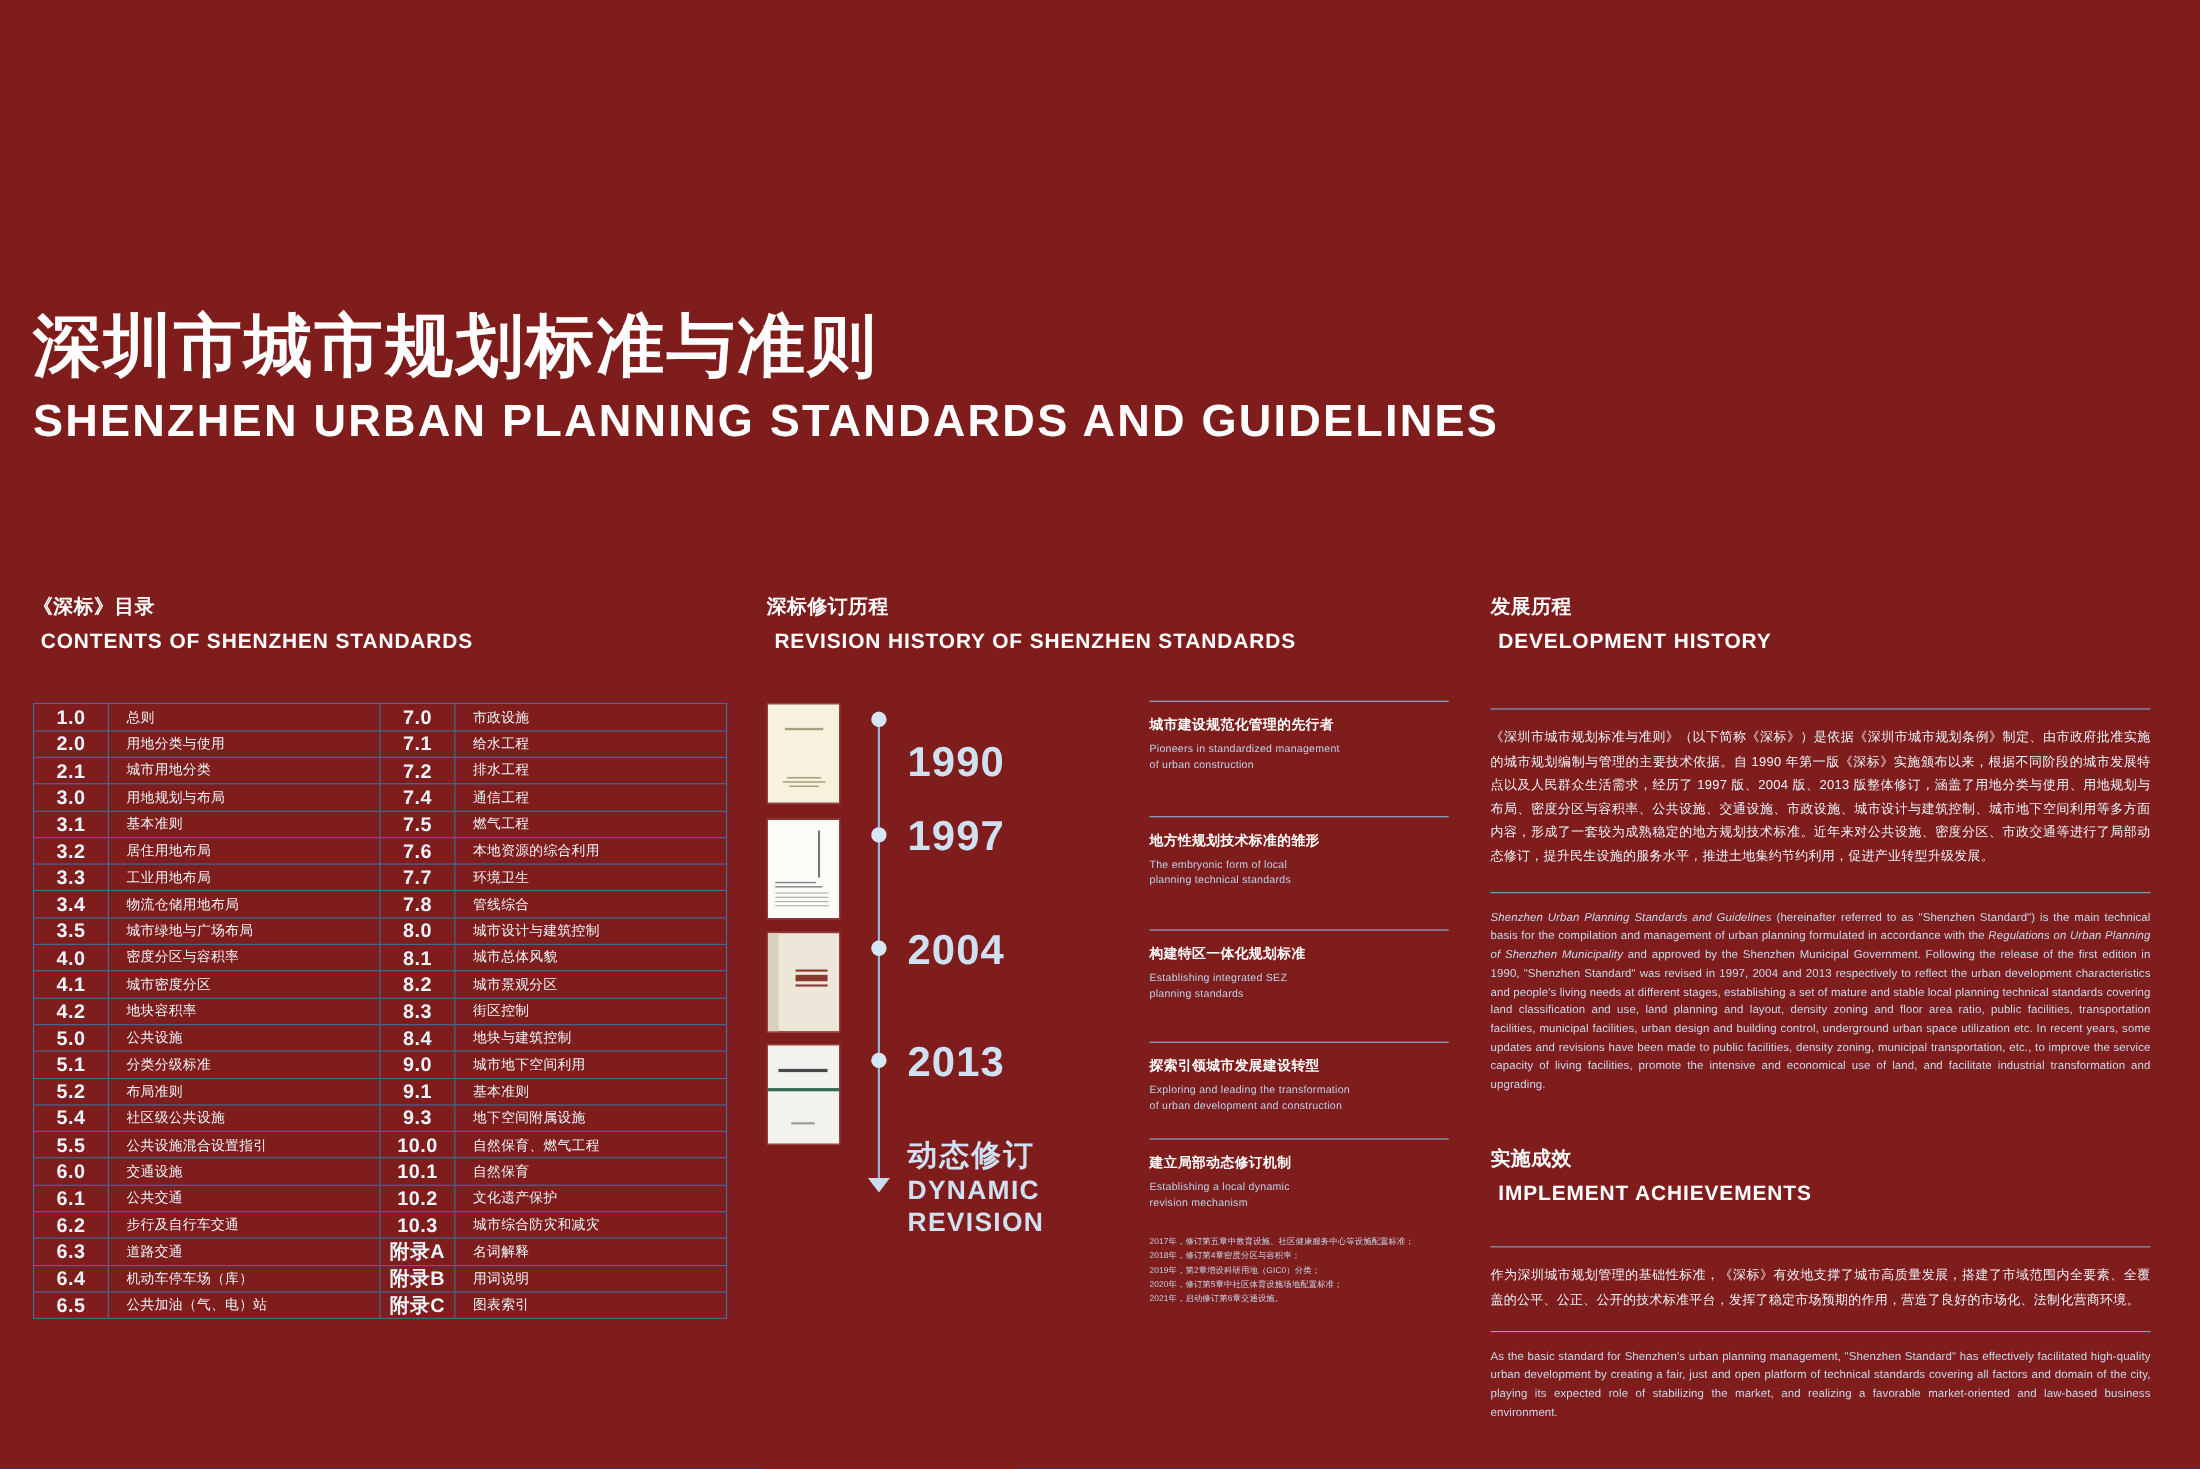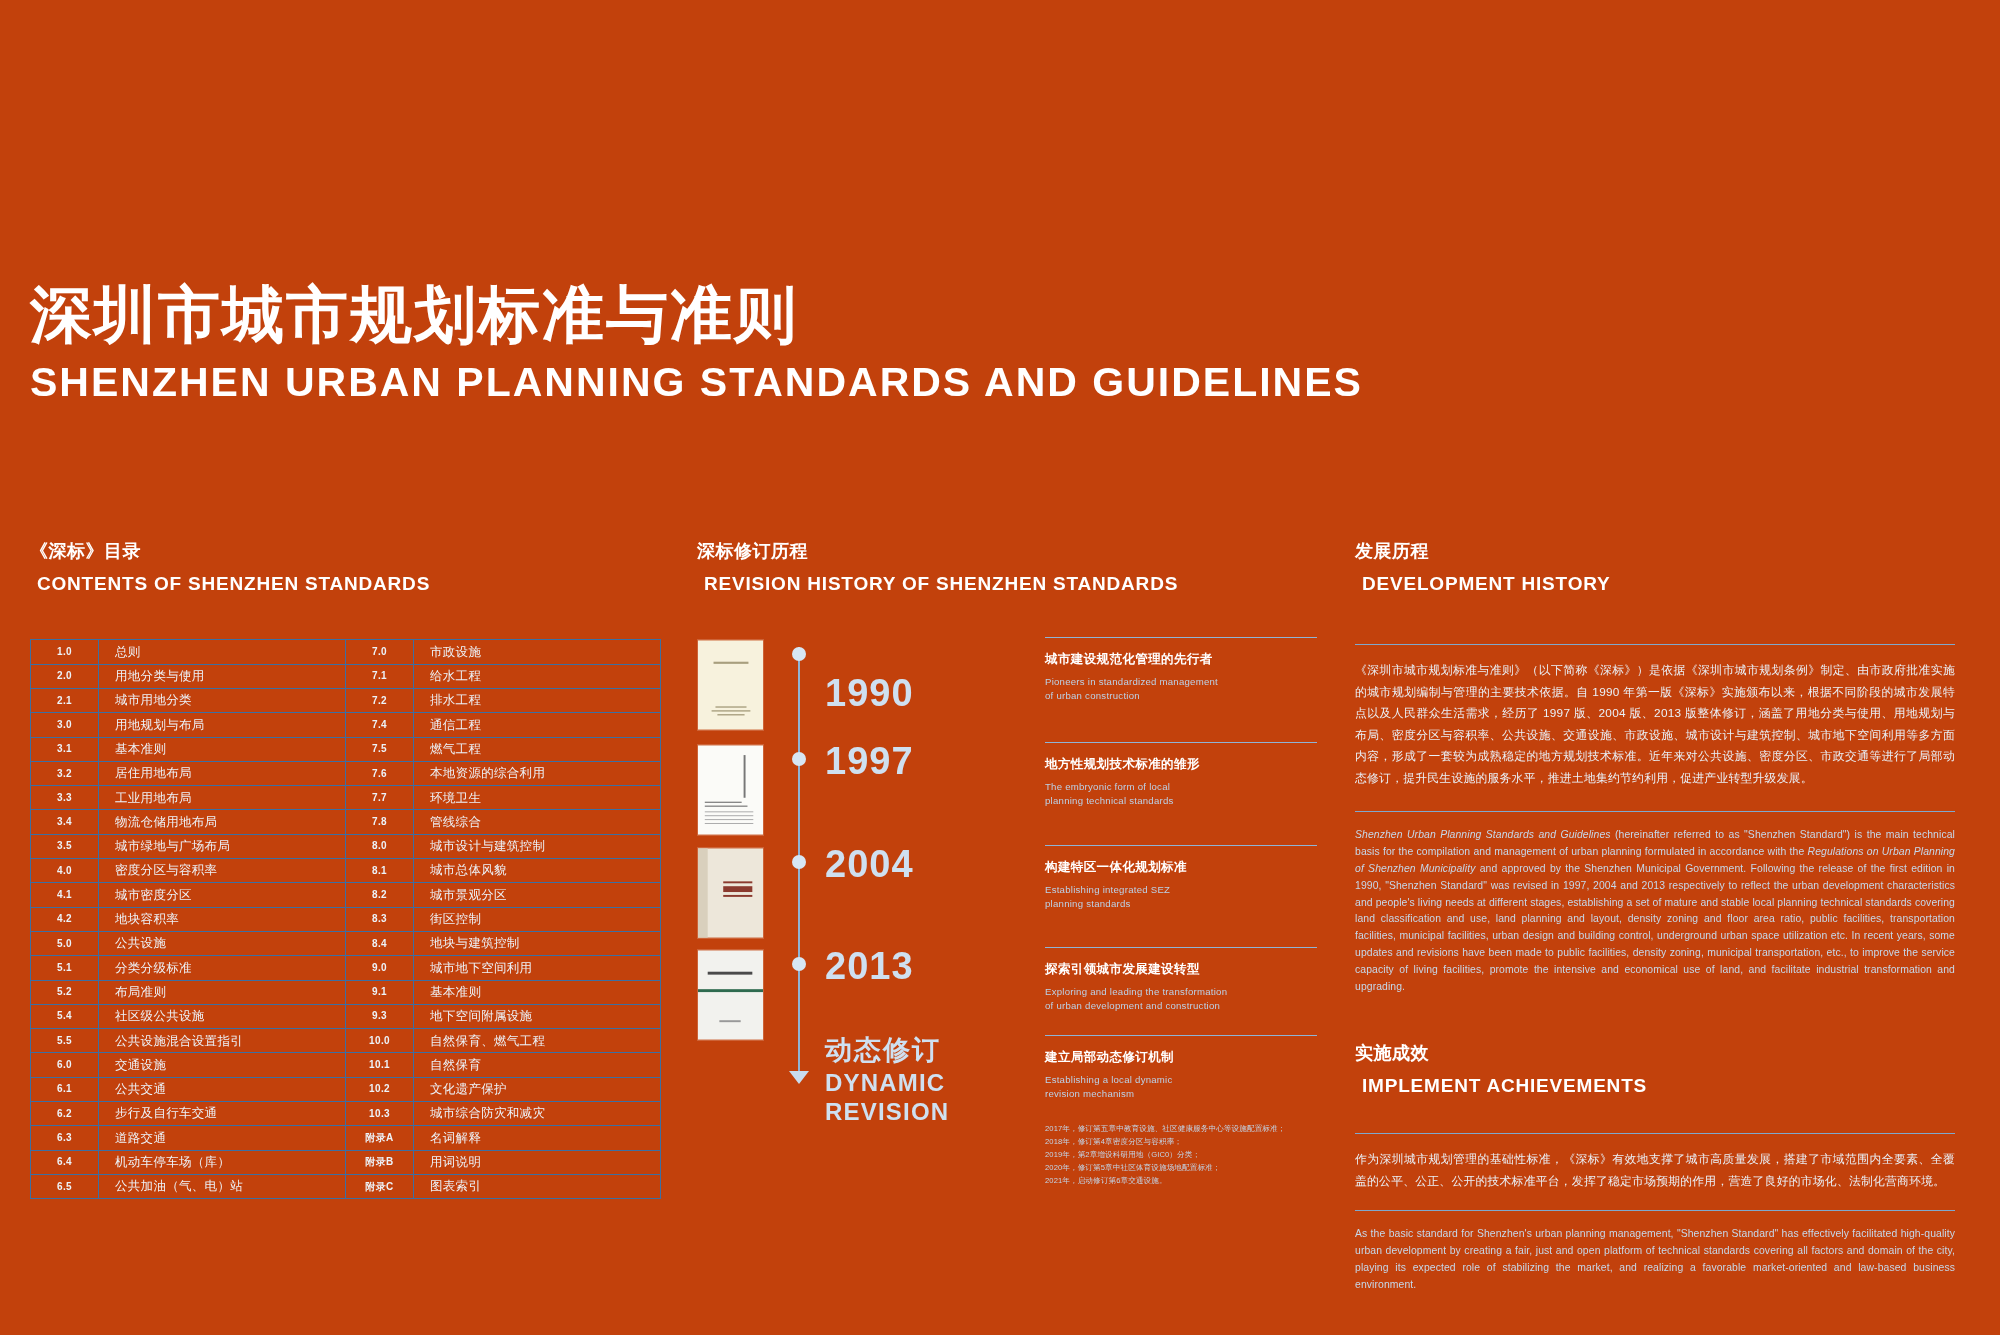--- a/index.html
+++ b/index.html
@@ -5,21 +5,21 @@
   * { box-sizing: border-box; margin: 0; padding: 0; }
   html, body {
     width: 2000px; height: 1335px;
     background: #124A85;
     font-family: "Liberation Sans", "DejaVu Sans", sans-serif;
     overflow: hidden;
   }
   .poster {
     position: relative;
     width: 2000px; height: 1335px;
-    background: #c2410c;
+    background: #7f1d1d;
   }
 
   
   .header { position: absolute; left: 30px; top: 282px; }
   .title-cn {
     font-size: 62px; font-weight: 700; color: #FFFFFF;
     letter-spacing: 2px; line-height: 1.08; white-space: nowrap;
   }
   .title-en {
     margin-top: 10px;
@@ -49,21 +49,21 @@
     border: 1px solid #3C6FA4;
     height: 24.3px;
     font-size: 12.5px;
     color: #EDF3F9;
     padding: 0 0 0 0;
     vertical-align: middle;
     line-height: 1;
   }
   .toc-table td.num {
     width: 68px; text-align: center;
-    font-weight: 700; font-size: 10px; letter-spacing: 0.4px;
+    font-weight: 700; font-size: 18px; letter-spacing: 0.4px;
   }
   .toc-table td.lbl { width: 247px; padding-left: 16px; letter-spacing: 0.3px; }
 
   
   .col-rev { position: absolute; left: 697px; top: 538px; width: 620px; }
   .timeline { position: relative; margin-top: 40px; height: 470px; }
   .tl-axis {
     position: absolute; left: 101px; top: 8px;
     width: 2px; height: 430px; background: #8FB4D6;
   }

